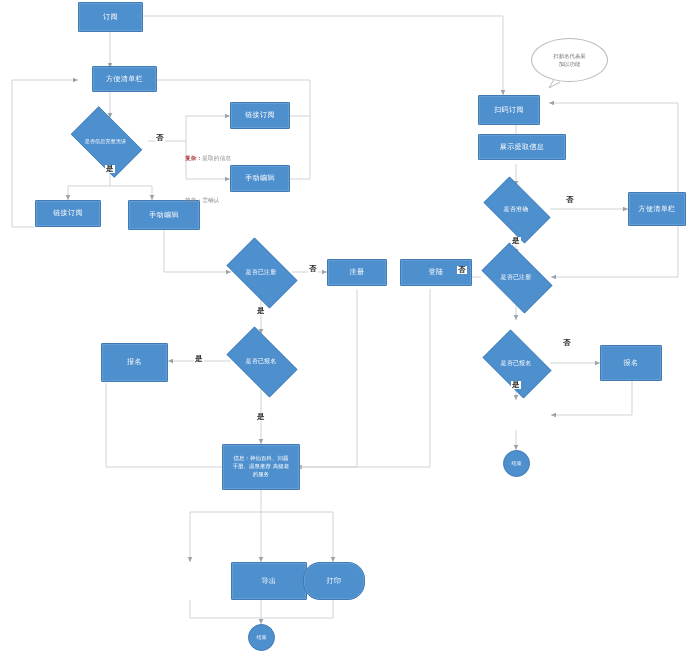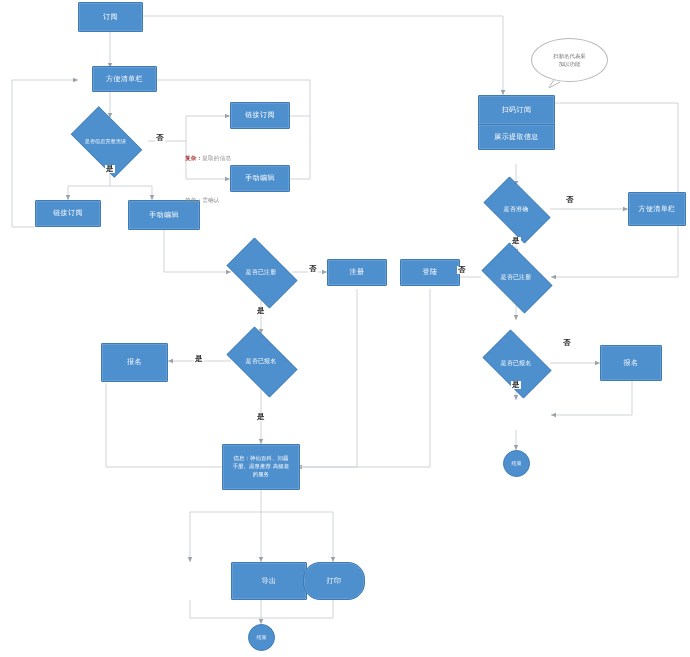--- a/index.html
+++ b/index.html
@@ -215,21 +215,21 @@
 
   <div class="node diamond" style="left:219px;top:245px;width:84px;height:54px;">
     <div class="dia-shape"></div>
     <span class="dia-text">是否已注册</span>
   </div>
 
   <div class="node rect" style="left:327px;top:259px;width:60px;height:27px;">
     <span>注册</span>
   </div>
 
-  <div class="node rect" style="left:400px;top:259px;width:60px;height:27px;">
+  <div class="node rect" style="left:400px;top:259px;width:72px;height:27px;">
     <span>登陆</span>
   </div>
 
   <div class="node diamond" style="left:219px;top:334px;width:84px;height:54px;">
     <div class="dia-shape"></div>
     <span class="dia-text">是否已报名</span>
   </div>
 
   <div class="node rect" style="left:101px;top:343px;width:67px;height:39px;">
     <span>报名</span>
@@ -247,25 +247,25 @@
   </div>
 
   <div class="node rect" style="left:303px;top:562px;width:62px;height:38px;border-radius:17px;">
     <span>打印</span>
   </div>
 
   <div class="node circle" style="left:248px;top:624px;width:27px;height:27px;">
     <span style="font-size:5px;">结束</span>
   </div>
 
-  <div class="node rect" style="left:478px;top:95px;width:77px;height:30px;">
+  <div class="node rect" style="left:478px;top:95px;width:62px;height:30px;">
     <span>扫码订阅</span>
   </div>
 
-  <div class="node rect" style="left:478px;top:124px;width:77px;height:26px;">
+  <div class="node rect" style="left:478px;top:134px;width:88px;height:26px;">
     <span>展示提取信息</span>
   </div>
 
   <div class="node diamond" style="left:476px;top:184px;width:80px;height:50px;">
     <div class="dia-shape"></div>
     <span class="dia-text">是否准确</span>
   </div>
 
   <div class="node rect" style="left:628px;top:192px;width:58px;height:34px;">
     <span>方便清单栏</span>

